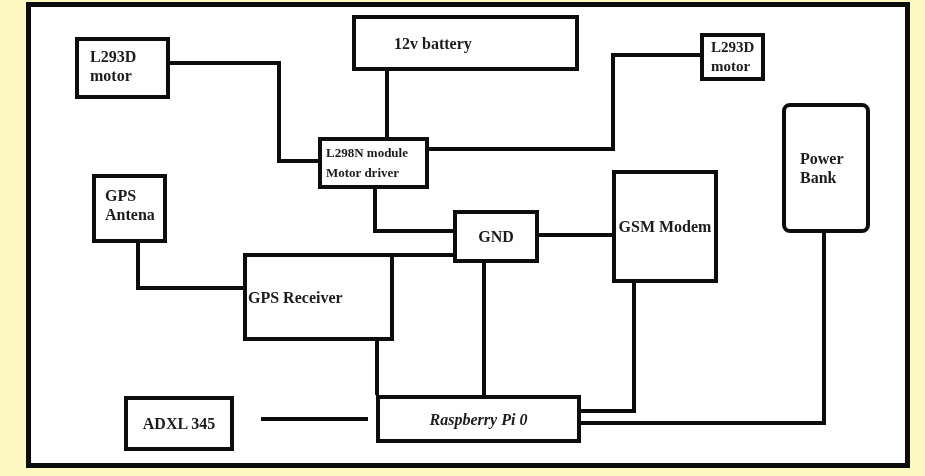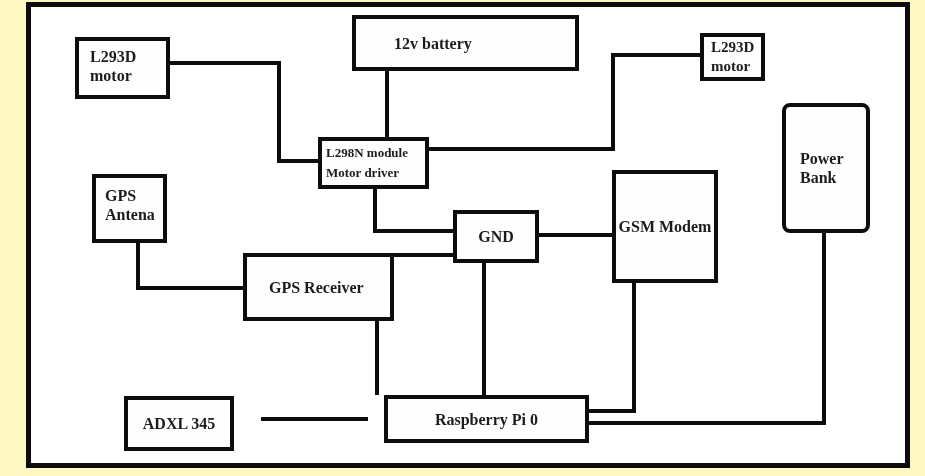--- a/index.html
+++ b/index.html
@@ -48,23 +48,23 @@
 
   
   #n-left-motor   { left: 75px;  top: 37px;  width: 95px;  height: 62px;  padding: 6px 0 0 11px; }
   #n-battery      { left: 352px; top: 15px;  width: 227px; height: 56px;  padding-left: 38px; }
   #n-right-motor  { left: 700px; top: 33px;  width: 65px;  height: 48px;  padding: 1px 0 0 7px; font-size: 15px; }
   #n-power-bank   { left: 782px; top: 103px; width: 88px;  height: 130px; padding-left: 14px; border-radius: 8px; }
   #n-l298n        { left: 318px; top: 137px; width: 111px; height: 52px;  padding: 2px 0 0 4px; font-size: 13px; line-height: 20px; }
   #n-gnd          { left: 453px; top: 210px; width: 86px;  height: 53px; }
   #n-gsm          { left: 612px; top: 170px; width: 106px; height: 113px; }
   #n-gps-antena   { left: 92px; top: 174px; width: 75px;  height: 69px;  padding: 8px 0 0 9px; }
-  #n-gps-receiver { left: 243px; top: 253px; width: 151px; height: 68px;  padding-left: 22px; }
+  #n-gps-receiver { left: 243px; top: 253px; width: 151px; height: 88px;  padding-left: 1px; }
   #n-adxl         { left: 124px; top: 396px; width: 110px; height: 55px; }
-  #n-rpi          { left: 384px; top: 395px; width: 205px; height: 48px; }
+  #n-rpi          { left: 376px; top: 395px; width: 205px; height: 48px; font-style: italic; }
 
   
   #w-batt-v    { left: 385px; top: 70px;  width: 4px;   height: 67px; }
   #w-lm-h1     { left: 169px; top: 61px;  width: 112px; height: 4px; }
   #w-lm-v      { left: 277px; top: 61px;  width: 4px;   height: 102px; }
   #w-lm-h2     { left: 277px; top: 159px; width: 41px;  height: 4px; }
   #w-rm-h1     { left: 429px; top: 147px; width: 186px; height: 4px; }
   #w-rm-v      { left: 611px; top: 53px;  width: 4px;   height: 98px; }
   #w-rm-h2     { left: 611px; top: 53px;  width: 89px;  height: 4px; }
   #w-l298-v    { left: 373px; top: 188px; width: 4px;   height: 45px; }

